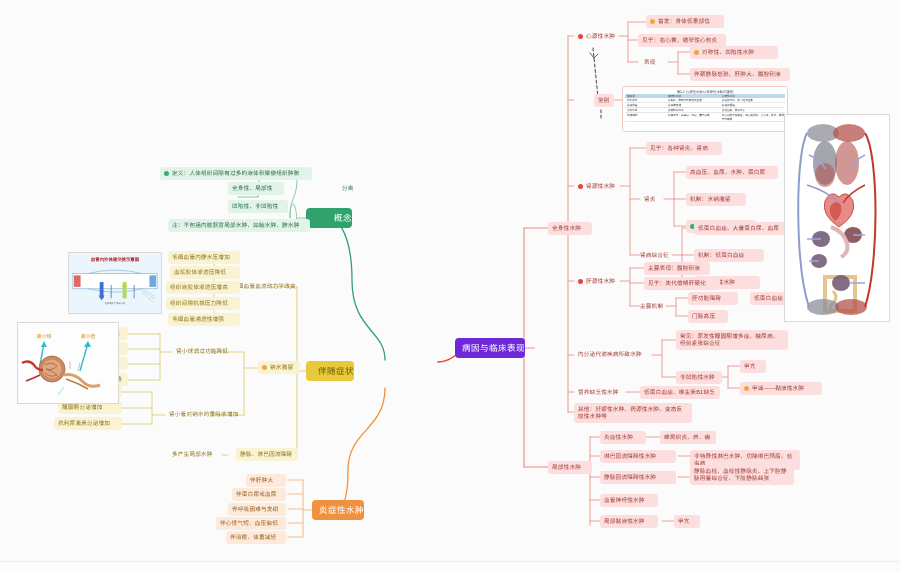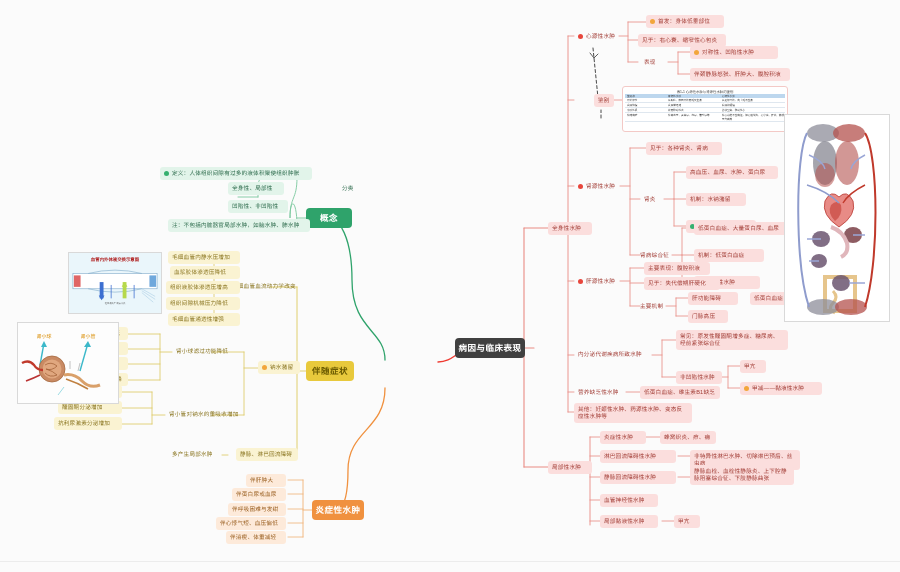--- a/index.html
+++ b/index.html
@@ -26,28 +26,28 @@
   .central{
     background:#181a2e;color:#ffffff;
     font-size:16px;font-weight:bold;
     border-radius:7px;
     justify-content:center;
     letter-spacing:2px;
     box-shadow:0 1px 3px rgba(0,0,0,.35);
   }
   
   .lvl1{
-    color:#ffffff;font-size:8.5px;font-weight:bold;
-    justify-content:center;border-radius:4px;
+    color:#ffffff;font-size:8.5px;font-weight:normal;
+    justify-content:flex-end;border-radius:4px;
     letter-spacing:.5px;
   }
   .lvl1.green{background:#2fa36b;}
   .lvl1.yellow{background:#e8c93c;color:#6a5a00;}
   .lvl1.orange{background:#f0913f;}
-  .lvl1.red{background:#404040;}
+  .lvl1.red{background:#6d28d9;}
   
   .chip{
     font-size:5.6px;padding:3px 4px;border-radius:3px;
     letter-spacing:.2px;
   }
   .chip.g{background:#e2f4ea;color:#2d6b4c;}
   .chip.y{background:#faf3d2;color:#8a7520;}
   .chip.o{background:#fdeada;color:#9a5f20;}
   .chip.r{background:#fbdedd;color:#a33f38;}
   .chip.bare-y{background:transparent;color:#8a7520;}

